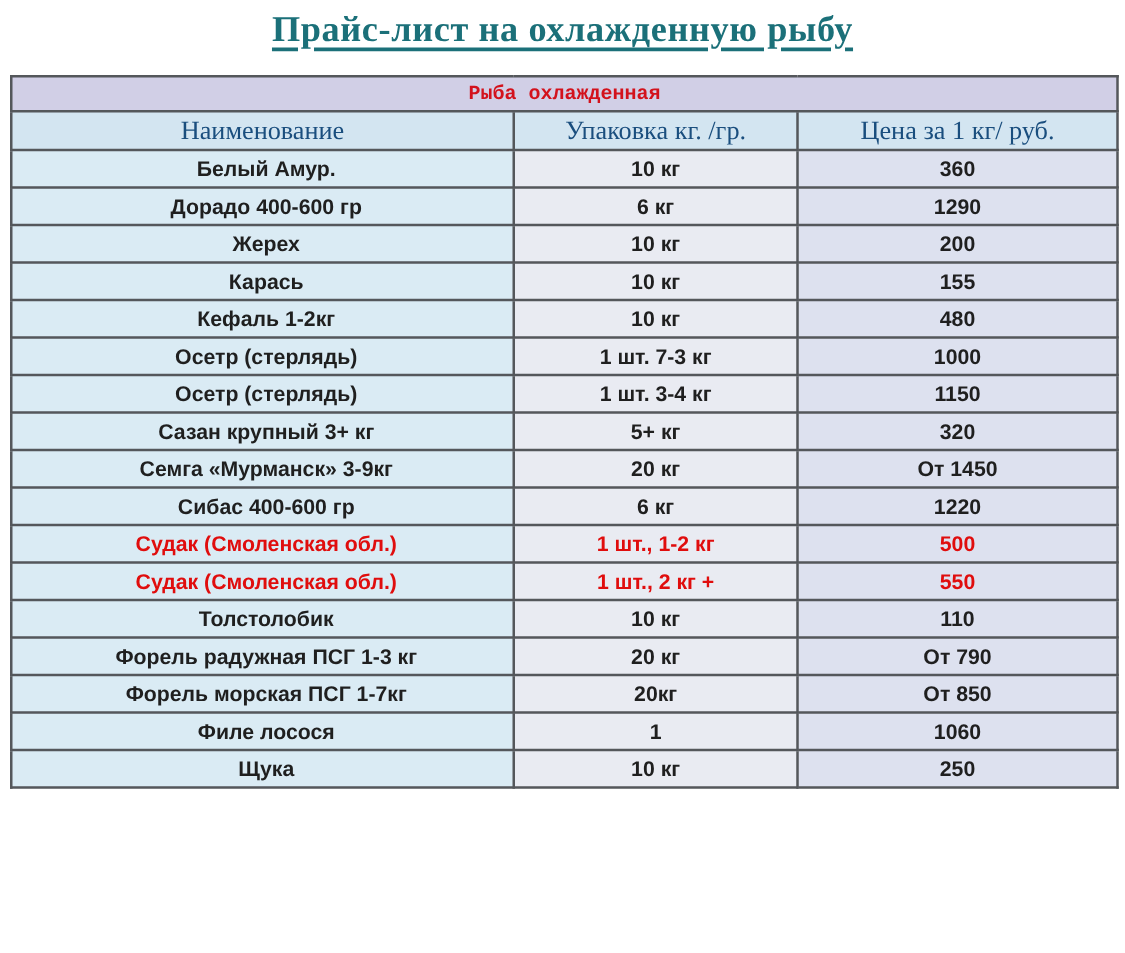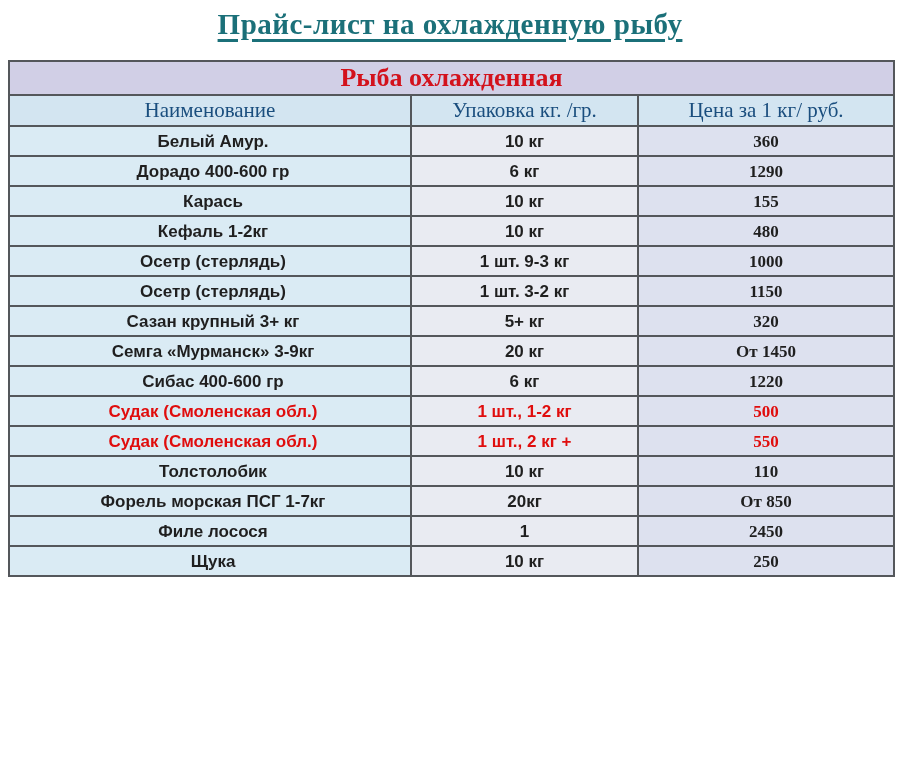--- a/index.html
+++ b/index.html
@@ -54,23 +54,23 @@
   table.price-table th,
   table.price-table td {
     border: 2px solid var(--border);
   }
   col.c-name  { width: 402px; }
   col.c-pack  { width: 227px; }
   col.c-price { width: 256px; }
   th.band {
     background: var(--band-bg);
     color: var(--band-text);
-    font-family: Liberation Serif, serif;
+    font-family: Liberation Mono, monospace;
     font-weight: bold;
-    font-size: 26px;
+    font-size: 16px;
     height: 28px;
     text-align: center;
   }
   tr.cols th {
     background: var(--header-bg);
     color: var(--header-text);
     font-family: "Liberation Serif", serif;
     font-weight: normal;
     font-size: 21px;
     height: 31px;
@@ -88,21 +88,20 @@
     text-align: center;
     padding-left: 7px;
   }
   td.c2 {
     background: var(--col2-bg);
     text-align: center;
   }
   td.c3 {
     background: var(--col3-bg);
     text-align: center;
-    font-family: Liberation Serif, serif;
   }
   tr.hl td { color: var(--highlight-text); }
 </style>
 </head>
 <body>
 
 <div class="page">
 
   <div class="title-wrap">
     <span class="title-text">Прайс-лист на охлажденную рыбу</span>
@@ -129,37 +128,42 @@
     <td class="c1">Белый Амур.</td>
     <td class="c2">10 кг</td>
     <td class="c3">360</td>
   </tr>
         <tr>
     <td class="c1">Дорадо 400-600 гр</td>
     <td class="c2">6 кг</td>
     <td class="c3">1290</td>
   </tr>
         <tr>
+    <td class="c1">Жерех</td>
+    <td class="c2">10 кг</td>
+    <td class="c3">200</td>
+  </tr>
+        <tr>
     <td class="c1">Карась</td>
     <td class="c2">10 кг</td>
     <td class="c3">155</td>
   </tr>
         <tr>
     <td class="c1">Кефаль 1-2кг</td>
     <td class="c2">10 кг</td>
     <td class="c3">480</td>
   </tr>
         <tr>
     <td class="c1">Осетр (стерлядь)</td>
-    <td class="c2">1 шт. 9-3 кг</td>
+    <td class="c2">1 шт. 7-3 кг</td>
     <td class="c3">1000</td>
   </tr>
         <tr>
     <td class="c1">Осетр (стерлядь)</td>
-    <td class="c2">1 шт. 3-2 кг</td>
+    <td class="c2">1 шт. 3-4 кг</td>
     <td class="c3">1150</td>
   </tr>
         <tr>
     <td class="c1">Сазан крупный 3+ кг</td>
     <td class="c2">5+ кг</td>
     <td class="c3">320</td>
   </tr>
         <tr>
     <td class="c1">Семга «Мурманск» 3-9кг</td>
     <td class="c2">20 кг</td>
@@ -179,28 +183,33 @@
     <td class="c1">Судак (Смоленская обл.)</td>
     <td class="c2">1 шт., 2 кг +</td>
     <td class="c3">550</td>
   </tr>
         <tr>
     <td class="c1">Толстолобик</td>
     <td class="c2">10 кг</td>
     <td class="c3">110</td>
   </tr>
         <tr>
+    <td class="c1">Форель радужная ПСГ 1-3 кг</td>
+    <td class="c2">20 кг</td>
+    <td class="c3">От 790</td>
+  </tr>
+        <tr>
     <td class="c1">Форель морская ПСГ 1-7кг</td>
     <td class="c2">20кг</td>
     <td class="c3">От 850</td>
   </tr>
         <tr>
     <td class="c1">Филе лосося</td>
     <td class="c2">1</td>
-    <td class="c3">2450</td>
+    <td class="c3">1060</td>
   </tr>
         <tr>
     <td class="c1">Щука</td>
     <td class="c2">10 кг</td>
     <td class="c3">250</td>
   </tr>
       </tbody>
   </table>
 
 </div>

